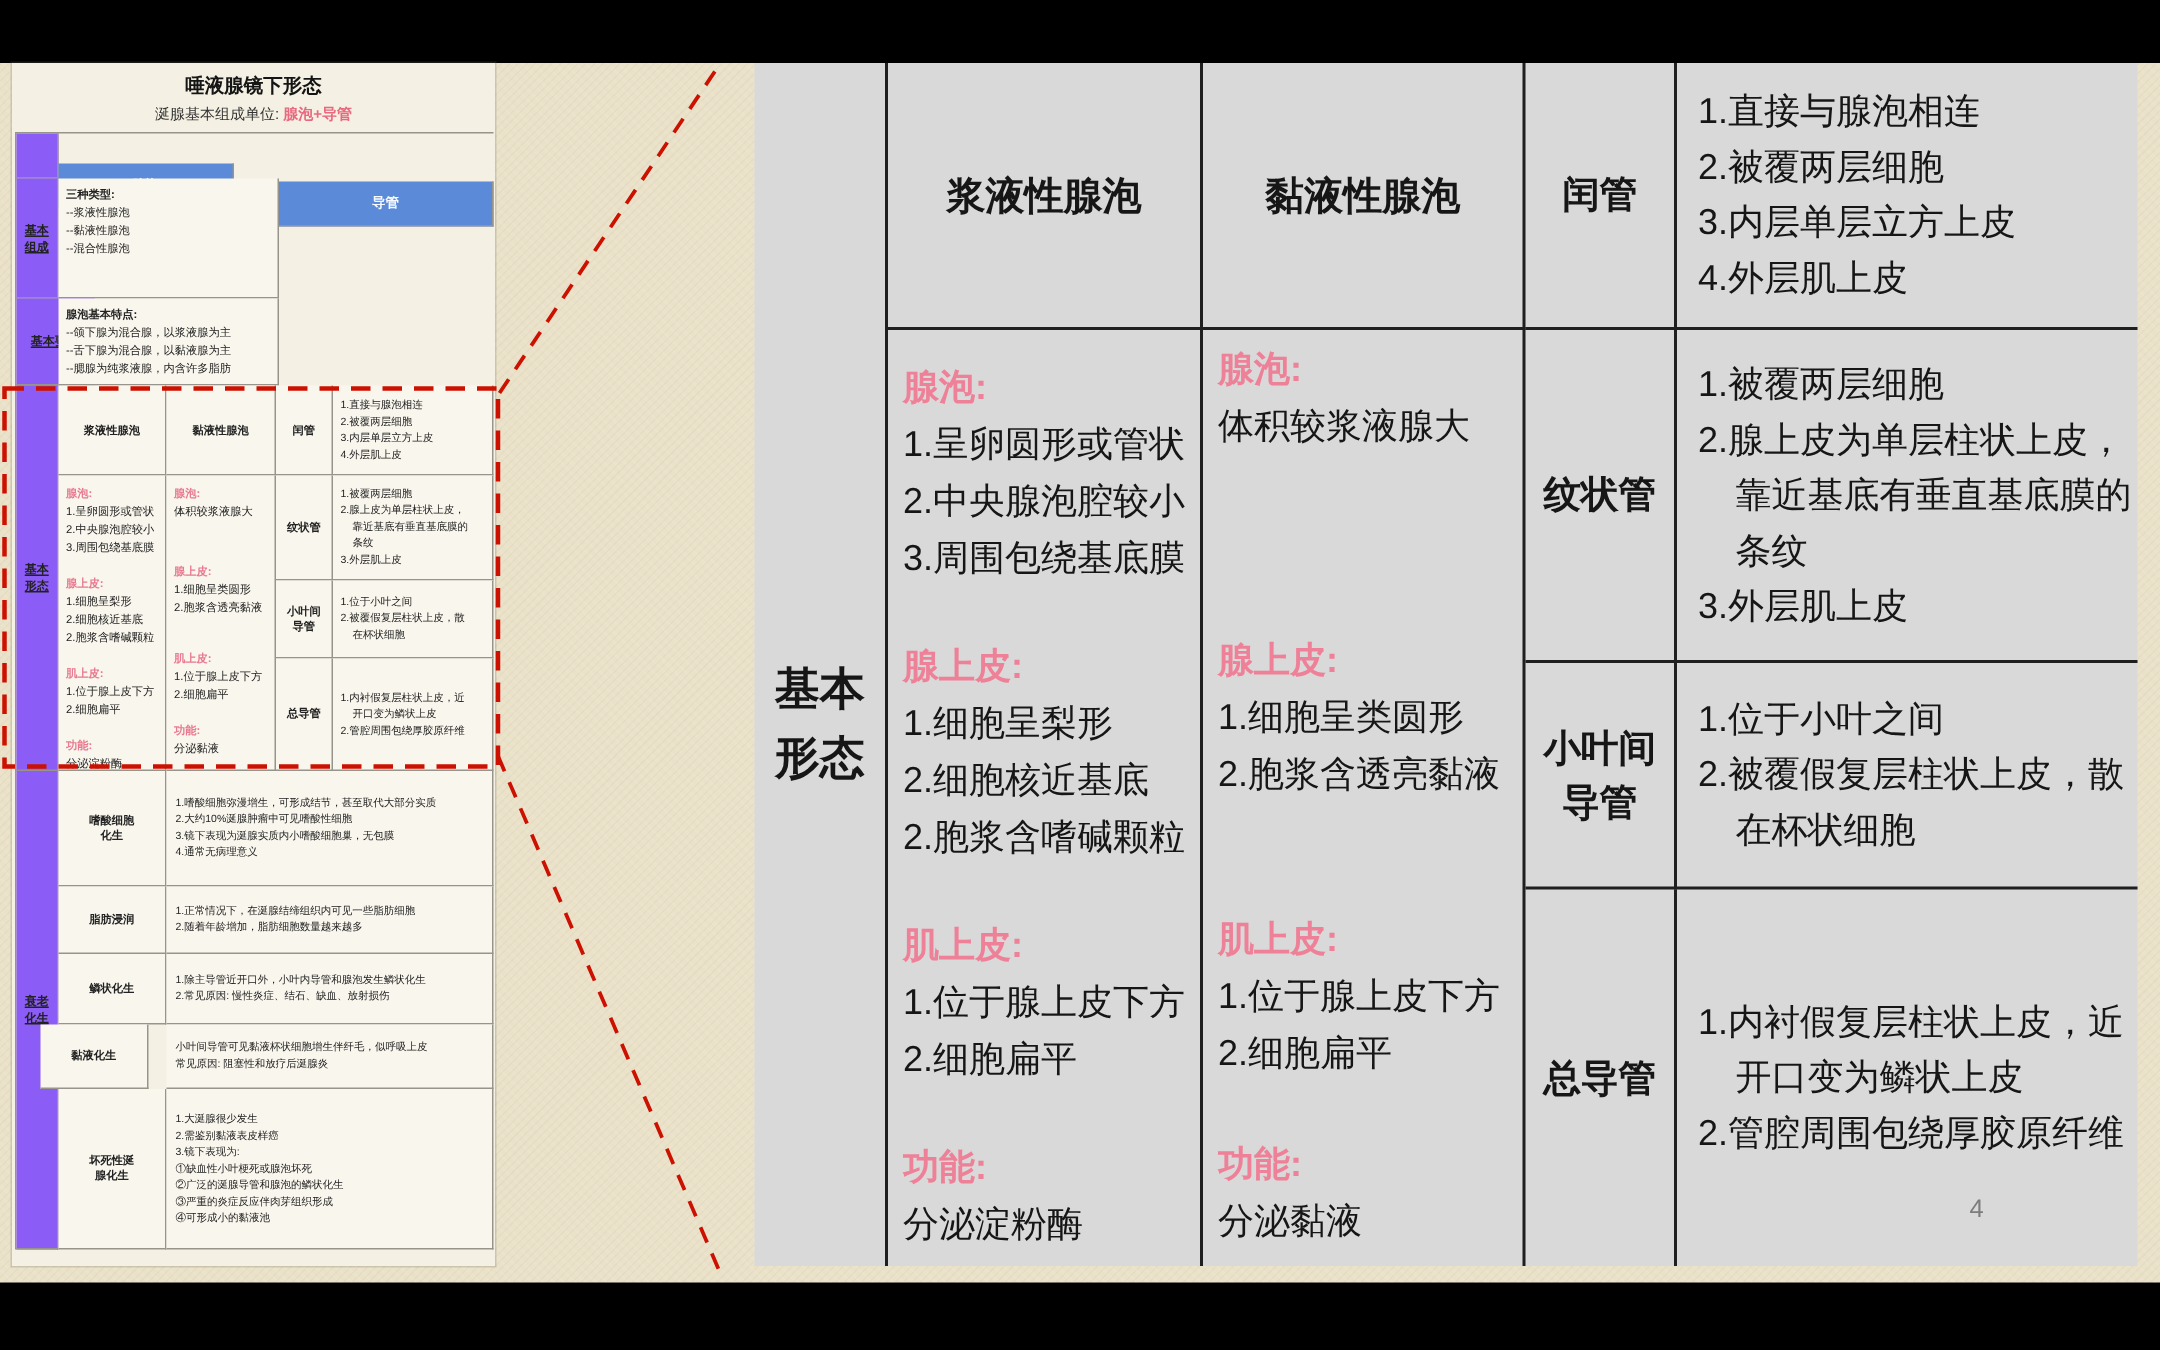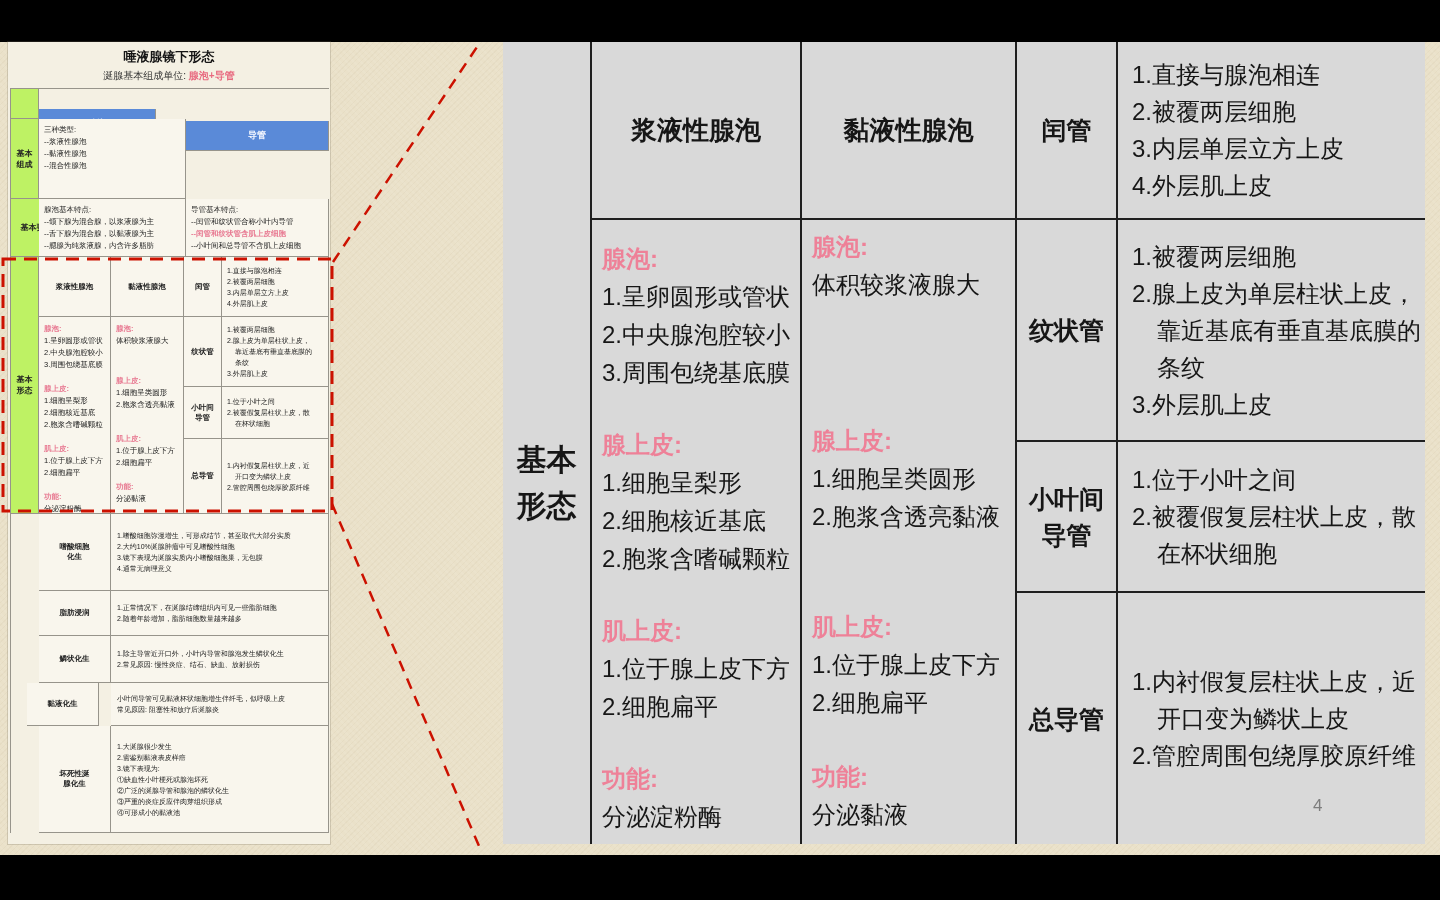--- a/index.html
+++ b/index.html
@@ -19,27 +19,27 @@
     box-shadow:0 0 0 1px rgba(120,110,90,.25);}
   .t-title{position:absolute;top:6px;left:0;right:0;text-align:center;
     font-size:13px;font-weight:bold;color:#151515;}
   .t-subtitle{position:absolute;top:27px;left:0;right:0;text-align:center;
     font-size:10px;color:#333;}
   .t-subtitle .pinkv{color:#e8697f;font-weight:bold;}
   .t-table{position:absolute;left:2px;top:46px;width:318px;height:744px;
     border-top:1px solid #97948b;border-left:1px solid #97948b;}
   .tc{position:absolute;box-sizing:border-box;border-right:1px solid #97948b;
     border-bottom:1px solid #97948b;background:#f9f6ed;overflow:hidden;}
-  .tc.glabel{background:#bef264;display:flex;align-items:center;justify-content:center;
-    text-align:center;font-size:8px;font-weight:bold;color:#222;line-height:11px;padding:0 5px;}
+  .tc.glabel{background:#8b5cf6;display:flex;align-items:center;justify-content:center;
+    text-align:center;font-size:8px;font-weight:bold;color:#222;line-height:11px;padding:0 5px;text-decoration:underline;}
   .tc.bluehead{background:#5a8ad8;color:#f6f9ff;display:flex;align-items:center;
     justify-content:center;font-size:9px;font-weight:600;}
   .t-lines{padding:5px 0 0 5px;}
   .tl{font-size:7.5px;line-height:12px;color:#222;white-space:nowrap;}
-  .tl.b{font-weight:normal;}
+  .tl.b{font-weight:bold;}
   .tl.pink{color:#e87a92;font-weight:bold;}
   .thumb .ind{padding-left:8px;}
   .tc.subhead{display:flex;align-items:center;justify-content:center;
     font-size:7.5px;font-weight:bold;color:#222;}
   .tc.dlabel{display:flex;align-items:center;justify-content:center;text-align:center;
     font-size:7.5px;font-weight:bold;color:#222;line-height:10px;padding:0 6px;}
   .tc.dcontent{display:flex;flex-direction:column;justify-content:center;padding-left:5px;}
   .tc .dl7{font-size:7px;line-height:11px;color:#222;white-space:nowrap;}
   .tc.morphcell{padding:6px 0 0 5px;}
   .thumb .group{margin-bottom:12px;}
@@ -117,28 +117,20 @@
 
         <div class="tc glabel" style="left:0;top:110px;width:52px;height:58px;">基本要点</div>
         <div class="tc" style="left:28px;top:110px;width:147px;height:58px;">
           <div class="t-lines">
               <div class="tl b">腺泡基本特点:</div>
               <div class="tl">--颌下腺为混合腺，以浆液腺为主</div>
               <div class="tl">--舌下腺为混合腺，以黏液腺为主</div>
               <div class="tl">--腮腺为纯浆液腺，内含许多脂肪</div>
             </div>
         </div>
-        <div class="tc" style="left:175px;top:110px;width:143px;height:58px;">
-          <div class="t-lines">
-              <div class="tl b">导管基本特点:</div>
-              <div class="tl">--闰管和纹状管合称小叶内导管</div>
-              <div class="tl pink">--闰管和纹状管含肌上皮细胞</div>
-              <div class="tl">--小叶间和总导管不含肌上皮细胞</div>
-            </div>
-        </div>
 
         <div class="tc glabel" style="left:0;top:168px;width:28px;height:257px;">基本形态</div>
         <div class="tc subhead" style="left:28px;top:168px;width:72px;height:60px;">浆液性腺泡</div>
         <div class="tc subhead" style="left:100px;top:168px;width:73px;height:60px;">黏液性腺泡</div>
         <div class="tc dlabel" style="left:173px;top:168px;width:38px;height:60px;">闰管</div>
         <div class="tc dcontent" style="left:211px;top:168px;width:107px;height:60px;">
             <div class="dl7">1.直接与腺泡相连</div>
             <div class="dl7">2.被覆两层细胞</div>
             <div class="dl7">3.内层单层立方上皮</div>
             <div class="dl7">4.外层肌上皮</div>
@@ -218,20 +210,21 @@
             <div class="dl7">2.被覆假复层柱状上皮，散</div>
             <div class="dl7 ind">在杯状细胞</div>
           </div>
         <div class="tc dlabel" style="left:173px;top:350px;width:38px;height:75px;">总导管</div>
         <div class="tc dcontent" style="left:211px;top:350px;width:107px;height:75px;">
             <div class="dl7">1.内衬假复层柱状上皮，近</div>
             <div class="dl7 ind">开口变为鳞状上皮</div>
             <div class="dl7">2.管腔周围包绕厚胶原纤维</div>
           </div>
 
+        <div class="tc glabel" style="left:0;top:425px;width:28px;height:319px;">衰老化生</div>
         <div class="tc mlabel" style="left:28px;top:425px;width:72px;height:77px;">嗜酸细胞化生</div>
         <div class="tc mcontent" style="left:100px;top:425px;width:218px;height:77px;">
             <div class="dl7">1.嗜酸细胞弥漫增生，可形成结节，甚至取代大部分实质</div>
             <div class="dl7">2.大约10%涎腺肿瘤中可见嗜酸性细胞</div>
             <div class="dl7">3.镜下表现为涎腺实质内小嗜酸细胞巢，无包膜</div>
             <div class="dl7">4.通常无病理意义</div>
           </div>
         <div class="tc mlabel" style="left:28px;top:502px;width:72px;height:45px;">脂肪浸润</div>
         <div class="tc mcontent" style="left:100px;top:502px;width:218px;height:45px;">
             <div class="dl7">1.正常情况下，在涎腺结缔组织内可见一些脂肪细胞</div>

